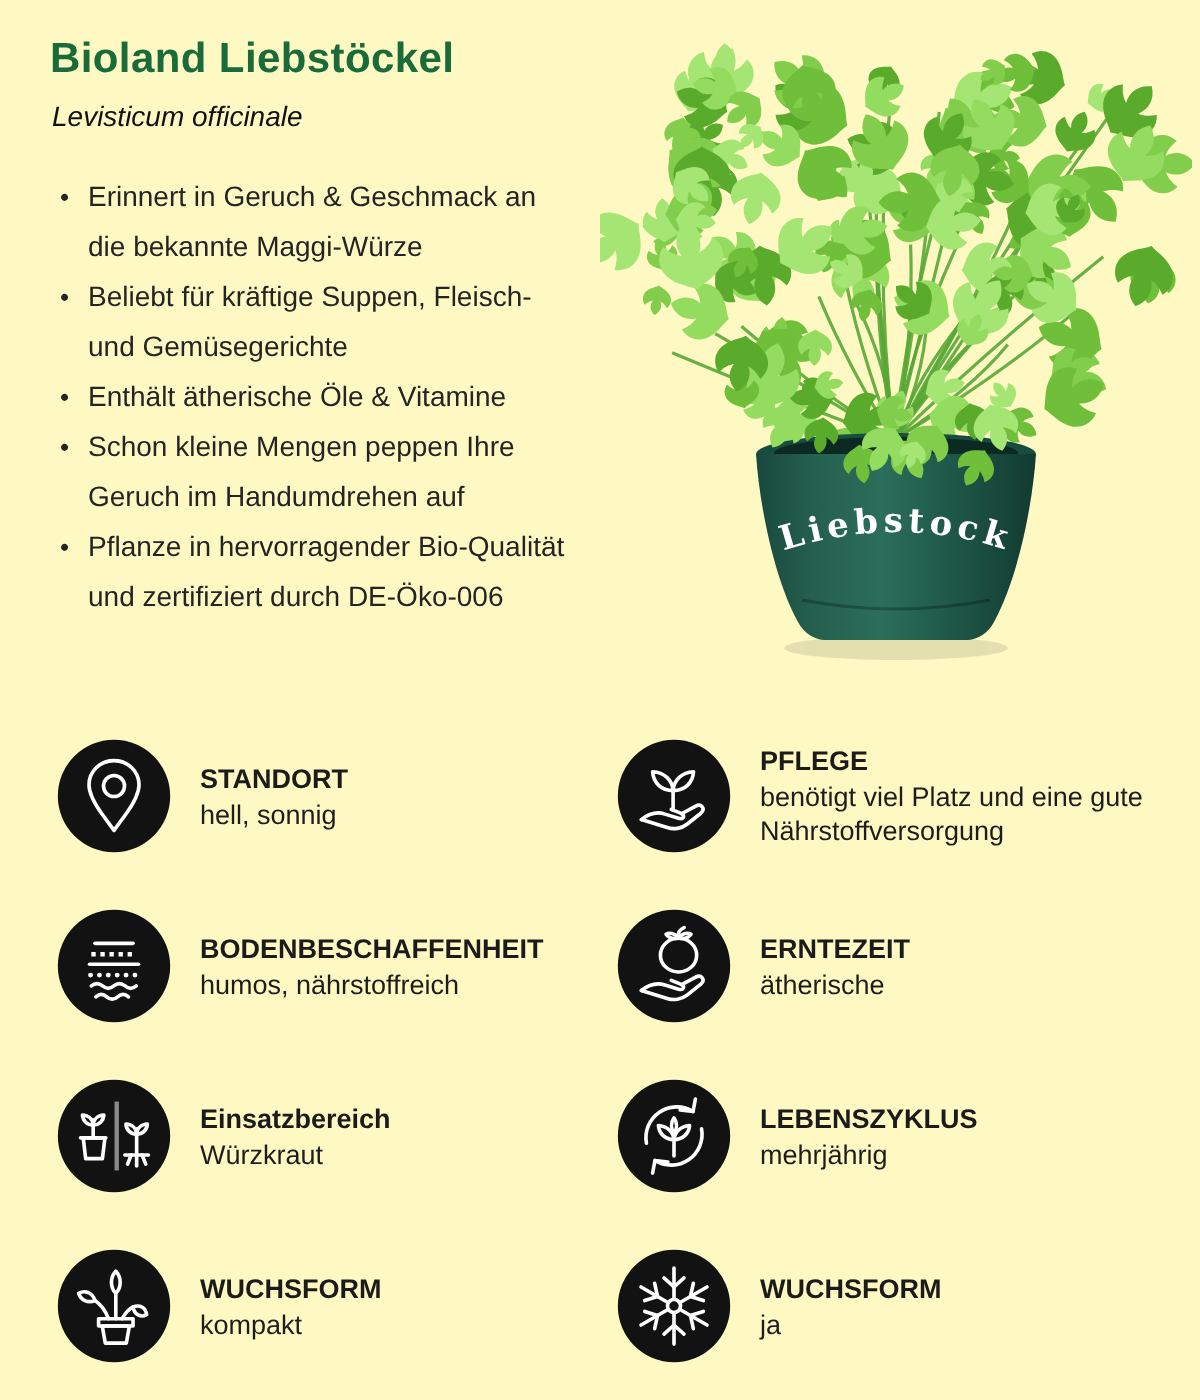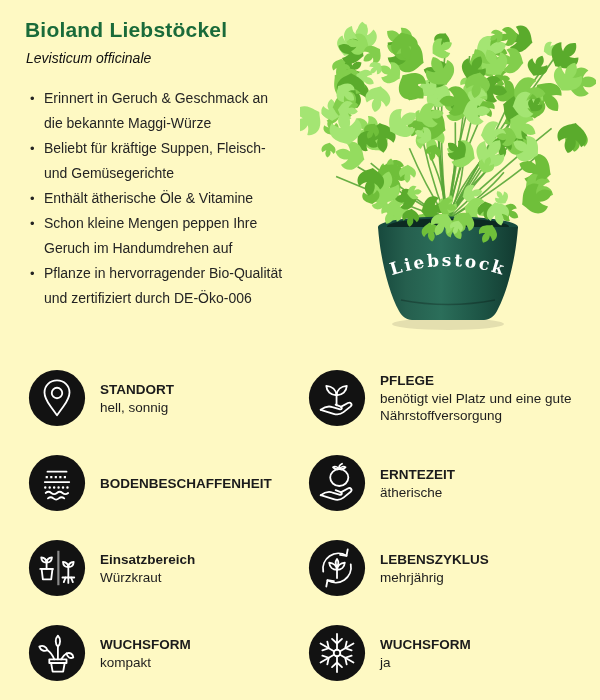--- a/index.html
+++ b/index.html
@@ -315,20 +315,21 @@
           <path d="M21.5 19.5 L42.5 19.5"></path>
           <path d="M19.5 25.5 L44.5 25.5" stroke-dasharray="2.4 2.6" stroke-width="2.4" stroke-linecap="butt"></path>
           <path d="M18.5 31 L45.5 31"></path>
           <path d="M19 37 L45 37" stroke-dasharray="0.1 4.8" stroke-width="2.6"></path>
           <path d="M19.5 43 Q22.6 40.4 25.7 43 T31.9 43 T38.1 43 T44.3 43"></path>
           <path d="M22 49 Q25 46.4 28 49 T34 49 T40 49"></path>
         </g>
       </svg>
       <div class="ftext">
         <div class="flabel">BODENBESCHAFFENHEIT</div>
+        <div class="fvalue">humos, nährstoffreich</div>
       </div>
     </div>
 
     <div class="feature">
       <svg class="badge" viewBox="0 0 64 64">
         <circle class="bg" cx="32" cy="32" r="31"></circle>
         <g class="st">
           <ellipse cx="34.5" cy="26" rx="10" ry="9.3"></ellipse>
           <path d="M34.5 16.7 C33.6 13.8 35.4 11.8 37.6 10.8"></path>
           <path d="M34.5 16.5 C32.4 13.9 29.3 13.4 27.6 14.5 C29.2 16.7 31.9 17.2 34.5 16.5 Z"></path>

